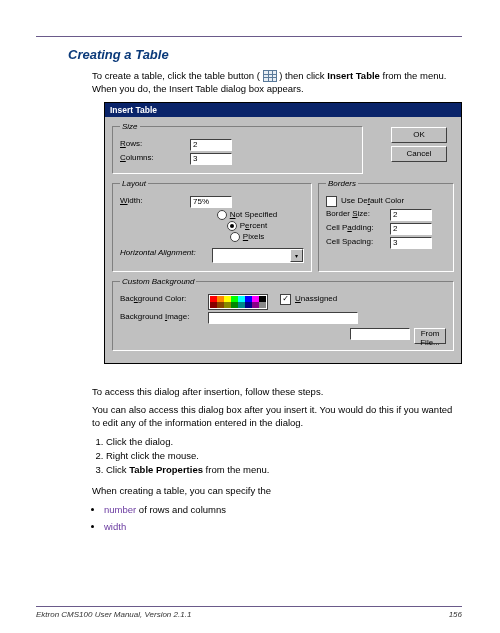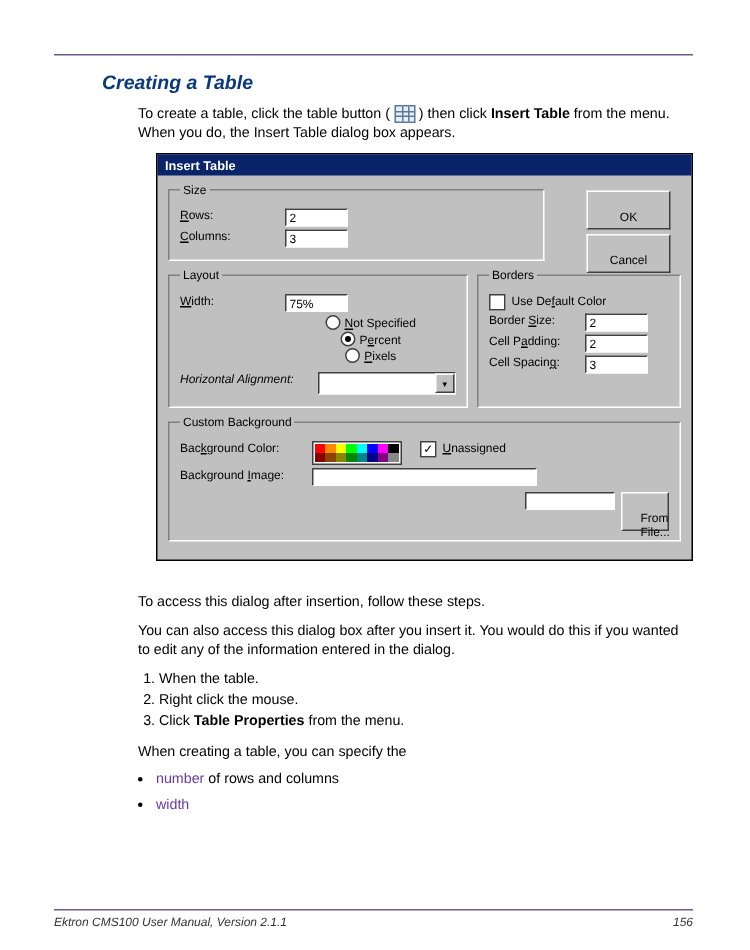--- a/index.html
+++ b/index.html
@@ -63,20 +63,21 @@
     border-right-color: #fff;
     border-bottom-color: #fff;
     margin: 0 0 5px 0;
     padding: 6px 7px 6px 7px;
     position: relative;
   }
   fieldset.grp legend {
     font-size: 8px;
     padding: 0 2px;
     color: #000;
+    font-style: italic;
   }
   .row {
     display: flex;
     align-items: flex-start;
     margin: 2px 0;
   }
   .lbl {
     width: 70px;
     font-size: 8px;
   }
@@ -139,21 +140,21 @@
     gap:3px;
   }
   button.win {
     width: 56px;
     height: 16px;
     background:#c0c0c0;
     border:1px solid #fff;
     border-right-color:#404040;
     border-bottom-color:#404040;
     font-size:8px;
-    padding:12px;
+    padding:0;
     cursor:pointer;
   }
   .two-col {
     display:flex;
     gap:6px;
   }
   .two-col > fieldset { flex:1; }
   .colorwell {
     width: 40px; height: 12px; border:1px solid #404040; display:flex;
   }
@@ -329,21 +330,21 @@
         </div>
       </fieldset>
 
     </div>
   </div>
 
   <div class="body-block">
     <p class="body-text">To access this dialog after insertion, follow these steps.</p>
     <p class="body-text">You can also access this dialog box after you insert it. You would do this if you wanted to edit any of the information entered in the dialog.</p>
     <ol class="ol">
-      <li>When the table.</li>
+      <li>Click the dialog.</li>
       <li>Right click the mouse.</li>
       <li>
         <span>Click </span><b>Table Properties</b><span> from the menu.</span>
       </li>
     </ol>
     <p class="body-text">When creating a table, you can specify the</p>
     <ul class="bullets">
       <li>
         <span class="purple">number</span><span> of rows and columns</span>
       </li>

